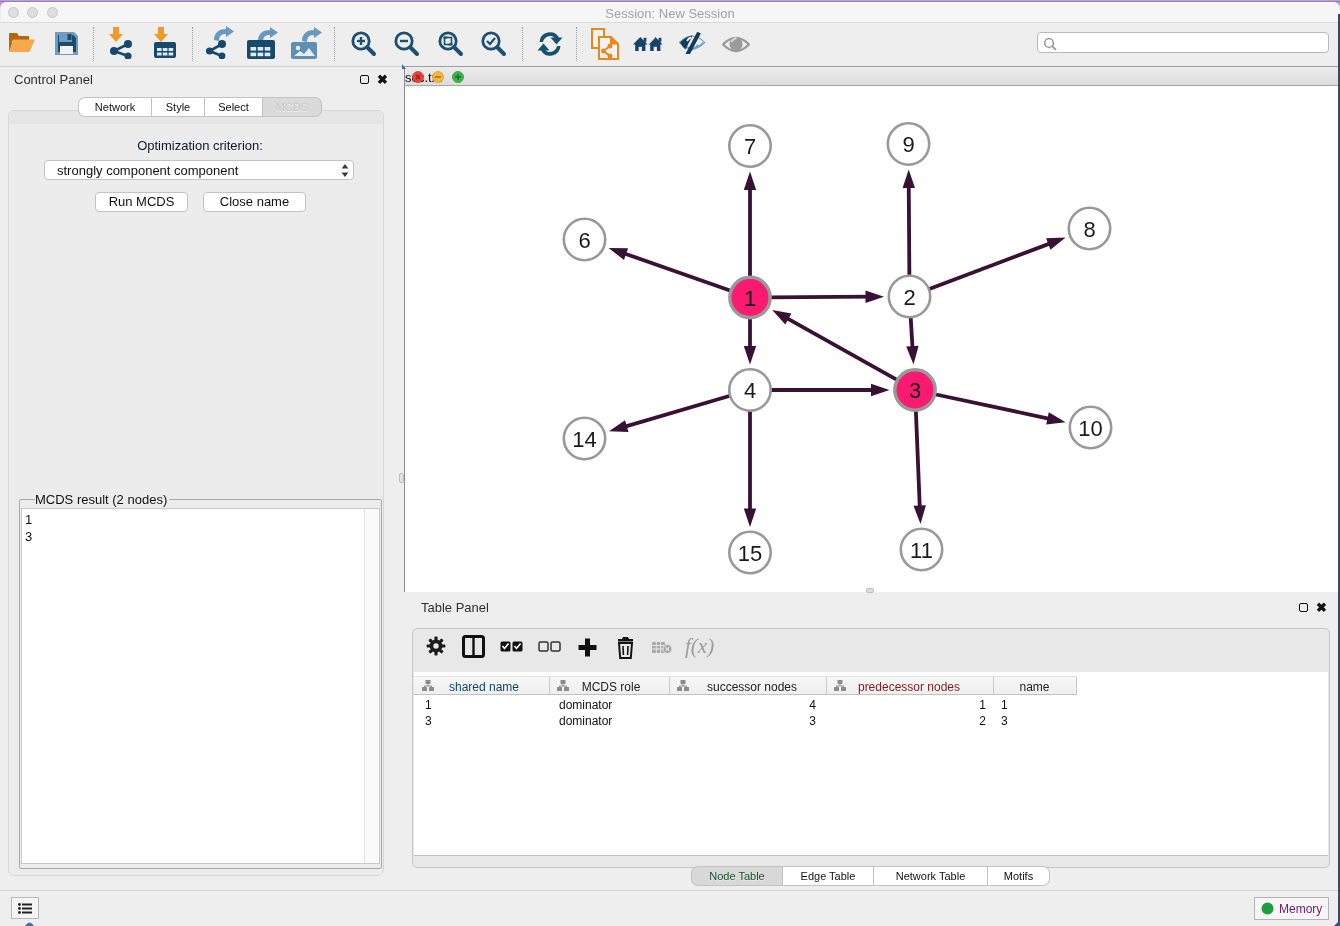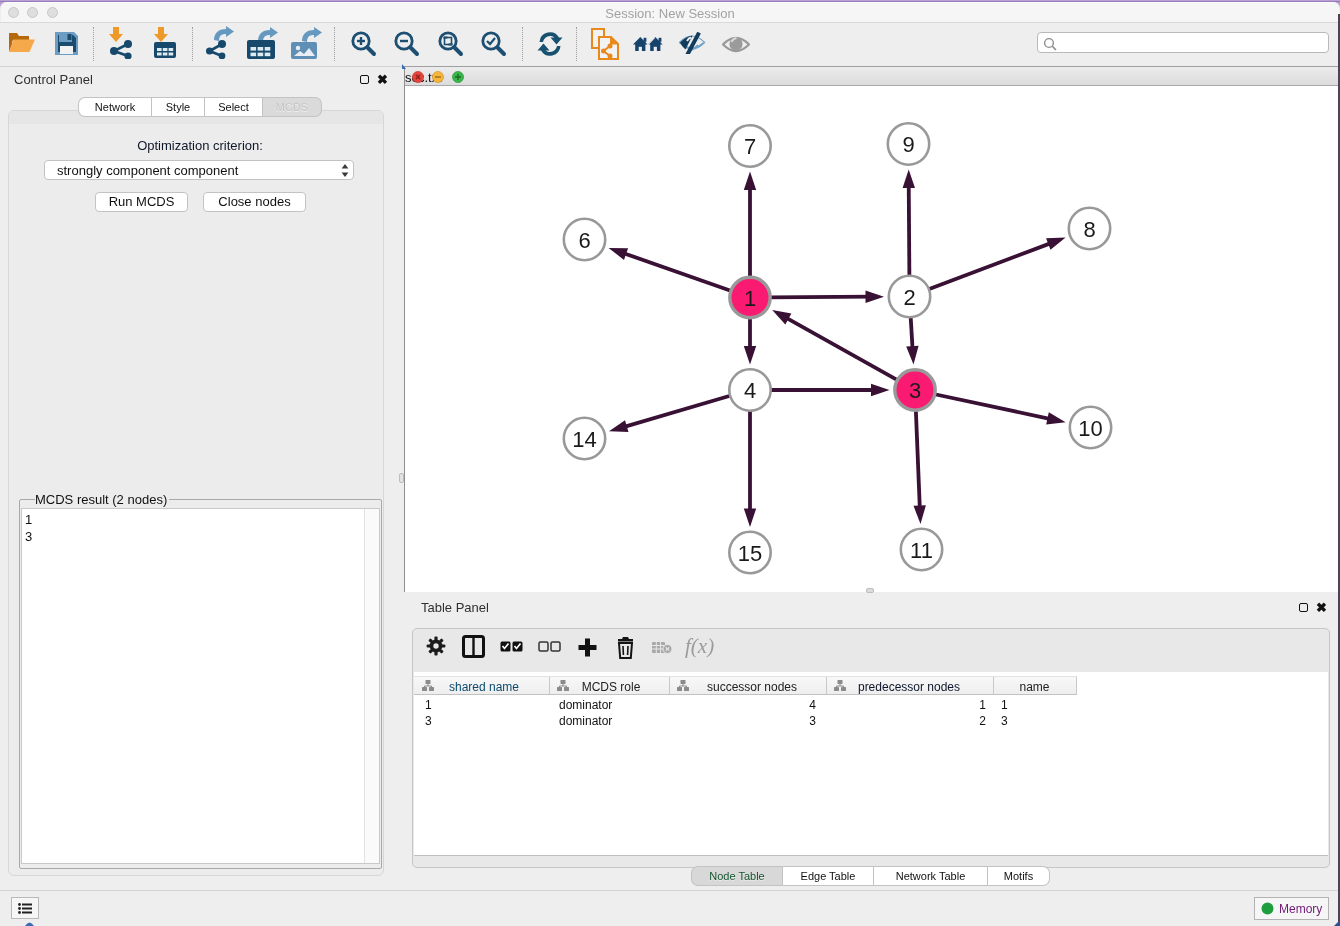--- a/index.html
+++ b/index.html
@@ -179,21 +179,21 @@
 <div class="tab" style="left:263px;top:97px;width:59px;background:#dadada;color:#c6c6c6;text-shadow:0 1px 0 #efefef;border-radius:0 7px 7px 0;border-left:none">MCDS</div>
 <div class="abs" style="left:120px;top:138px;width:160px;font-size:13px;color:#0f172a;text-align:center">Optimization criterion:</div>
 
 <div class="abs" style="left:44px;top:160px;width:310px;height:20px;background:#fff;border:1px solid #c3c3c3;border-radius:4px"></div>
 <div class="abs" style="left:57px;top:163px;font-size:13px;color:#111">strongly component component</div>
 <svg class="abs" style="left:341px;top:164px" width="8" height="13" viewBox="0 0 8 13">
  <path d="M4 0 L7.4 4.6 H0.6 z" fill="#3a3a3a"></path>
     <path d="M4 13 L0.6 8.4 H7.4 z" fill="#3a3a3a"></path>
 </svg>
 <div class="btn" style="left:95px;top:192px;width:93px">Run MCDS</div>
-<div class="btn" style="left:203px;top:192px;width:103px">Close nodes</div>
+<div class="btn" style="left:203px;top:192px;width:103px">Close name</div>
 
 <fieldset style="position:absolute;left:19px;top:492px;width:363px;height:377px;border:1px solid #a9a9a9;border-radius:2px;padding:0">
 <legend style="font-size:13px;color:#111;margin-left:15px;padding:0 2px 0 0">MCDS result (2 nodes)</legend>
 </fieldset>
 <div class="abs" style="left:21px;top:508px;width:359px;height:356px;background:#fff;border:1px solid #c9c9c9"></div>
 <div class="abs" style="left:364px;top:509px;width:15px;height:354px;background:#fafafa;border-left:1px solid #e3e3e3"></div>
 <div class="abs" style="left:25px;top:511px;font-size:13px;color:#111;line-height:17px">1<br>3</div>
 
 <div class="abs" style="left:404px;top:66px;width:936px;height:526px;background:#fff;border-left:1px solid #8f8f8f;border-top:1px solid #9f9f9f"></div>
 <div class="abs" style="left:405px;top:67px;width:935px;height:19px;background:linear-gradient(#ececec,#dcdcdc);border-bottom:1px solid #a8a8a8"></div>
@@ -363,21 +363,21 @@
       <rect x="3.5" y="0" width="5" height="4" rx="0.5"></rect>
       <rect x="0" y="7" width="5" height="4" rx="0.5"></rect>
       <rect x="7" y="7" width="5" height="4" rx="0.5"></rect>
       <path d="M6 4 v2 M2.5 7 v-1 h7 v1" stroke="#8b8b8b" stroke-width="1" fill="none"></path>
     </g>
   </svg>
 
 <div class="cell" style="left:429px;top:679px;width:110px;text-align:center;color:#0c4a6e">shared name</div>
 <div class="cell" style="left:566px;top:679px;width:90px;text-align:center;color:#222">MCDS role</div>
 <div class="cell" style="left:692px;top:679px;width:120px;text-align:center;color:#222">successor nodes</div>
-<div class="cell" style="left:844px;top:679px;width:130px;text-align:center;color:#0f172a">predecessor nodes</div>
+<div class="cell" style="left:844px;top:679px;width:130px;text-align:center;color:#7f1d1d">predecessor nodes</div>
 <div class="cell" style="left:993px;top:679px;width:83px;text-align:center;color:#222">name</div>
 
 <div class="cell" style="left:425px;top:697px">1</div>
 <div class="cell" style="left:559px;top:697px">dominator</div>
 <div class="cell" style="left:766px;top:697px;width:50px;text-align:right">4</div>
 <div class="cell" style="left:936px;top:697px;width:50px;text-align:right">1</div>
 <div class="cell" style="left:1001px;top:697px">1</div>
 <div class="cell" style="left:425px;top:713px">3</div>
 <div class="cell" style="left:559px;top:713px">dominator</div>
 <div class="cell" style="left:766px;top:713px;width:50px;text-align:right">3</div>

